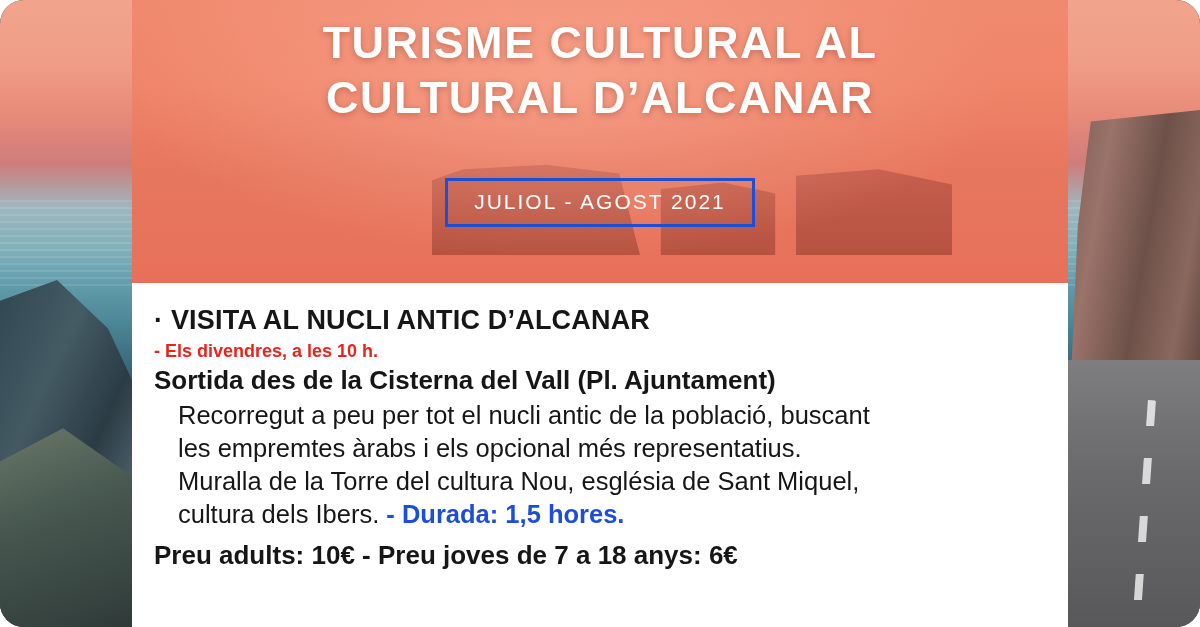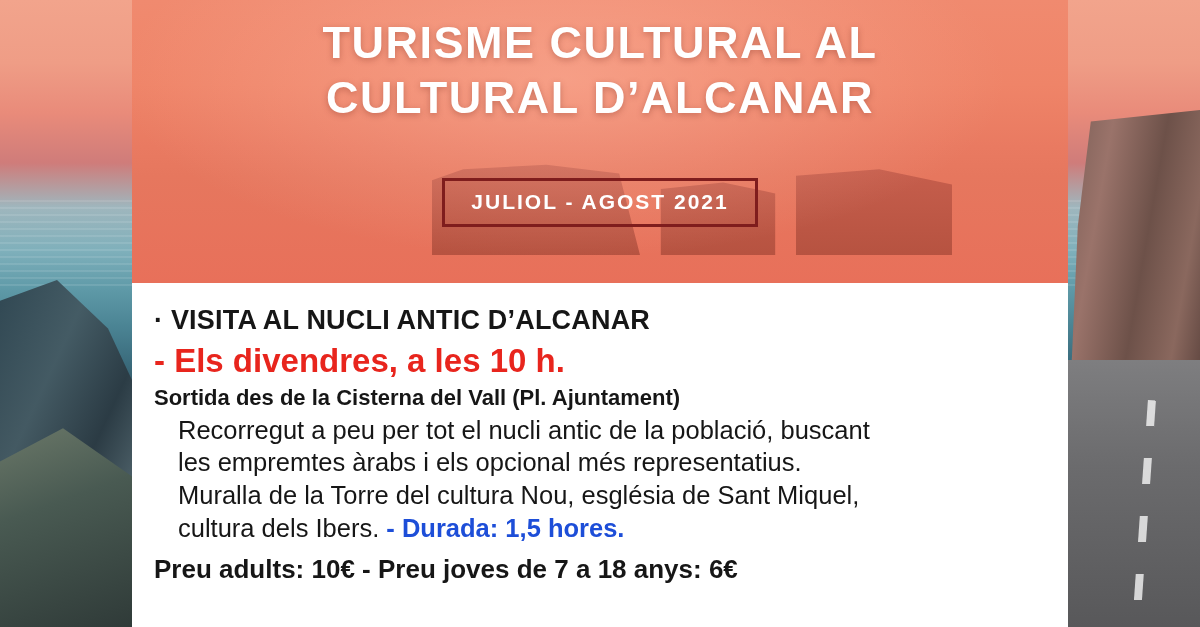--- a/index.html
+++ b/index.html
@@ -14,20 +14,21 @@
     background: #ffffff;
   }
 
   
   .page {
     position: relative;
     width: 1200px;
     height: 627px;
     overflow: hidden;
     background: #0c2030;
+    border-radius: 24px;
   }
   .bg {
     position: absolute;
     inset: 0;
     background:
       linear-gradient(to bottom,
         #f2a48c 0%,
         #ef9d86 10%,
         #e98b7a 18%,
         #cf7c7a 26%,
@@ -170,24 +171,24 @@
     text-align: center;
     text-shadow: 0 2px 6px rgba(120,40,30,.35);
     margin: 0;
   }
   .hero-title .l2 { display: block; }
   .hero-date-wrap {
     margin-top: 52px;
   }
   .hero-date {
     display: inline-block;
-    border: 3px solid #7f1d1d;
+    border: 3px solid #1d4ed8;
     color: #ffffff;
     font-size: 21px;
-    font-weight: bold;
+    font-weight: normal;
     letter-spacing: 2px;
     padding: 9px 26px 10px;
   }
 
   
   .content {
     position: absolute;
     left: 132px;
     top: 283px;
     width: 936px;
@@ -205,26 +206,26 @@
   }
   .heading {
     font-size: 27px;
     font-weight: bold;
     letter-spacing: .2px;
     margin-bottom: 2px;
   }
   .accent {
     color: #e8251d;
     font-weight: bold;
-    font-size: 33px;
+    font-size: 18px;
     margin-bottom: 1px;
   }
   .bold {
     font-weight: bold;
-    font-size: 22px;
+    font-size: 26px;
     margin-bottom: 1px;
   }
   .body-line {
     font-size: 25.5px;
     line-height: 1.29;
     margin-left: 24px;
   }
   .inline-accent {
     color: #1d4ed8;
     font-weight: bold;

